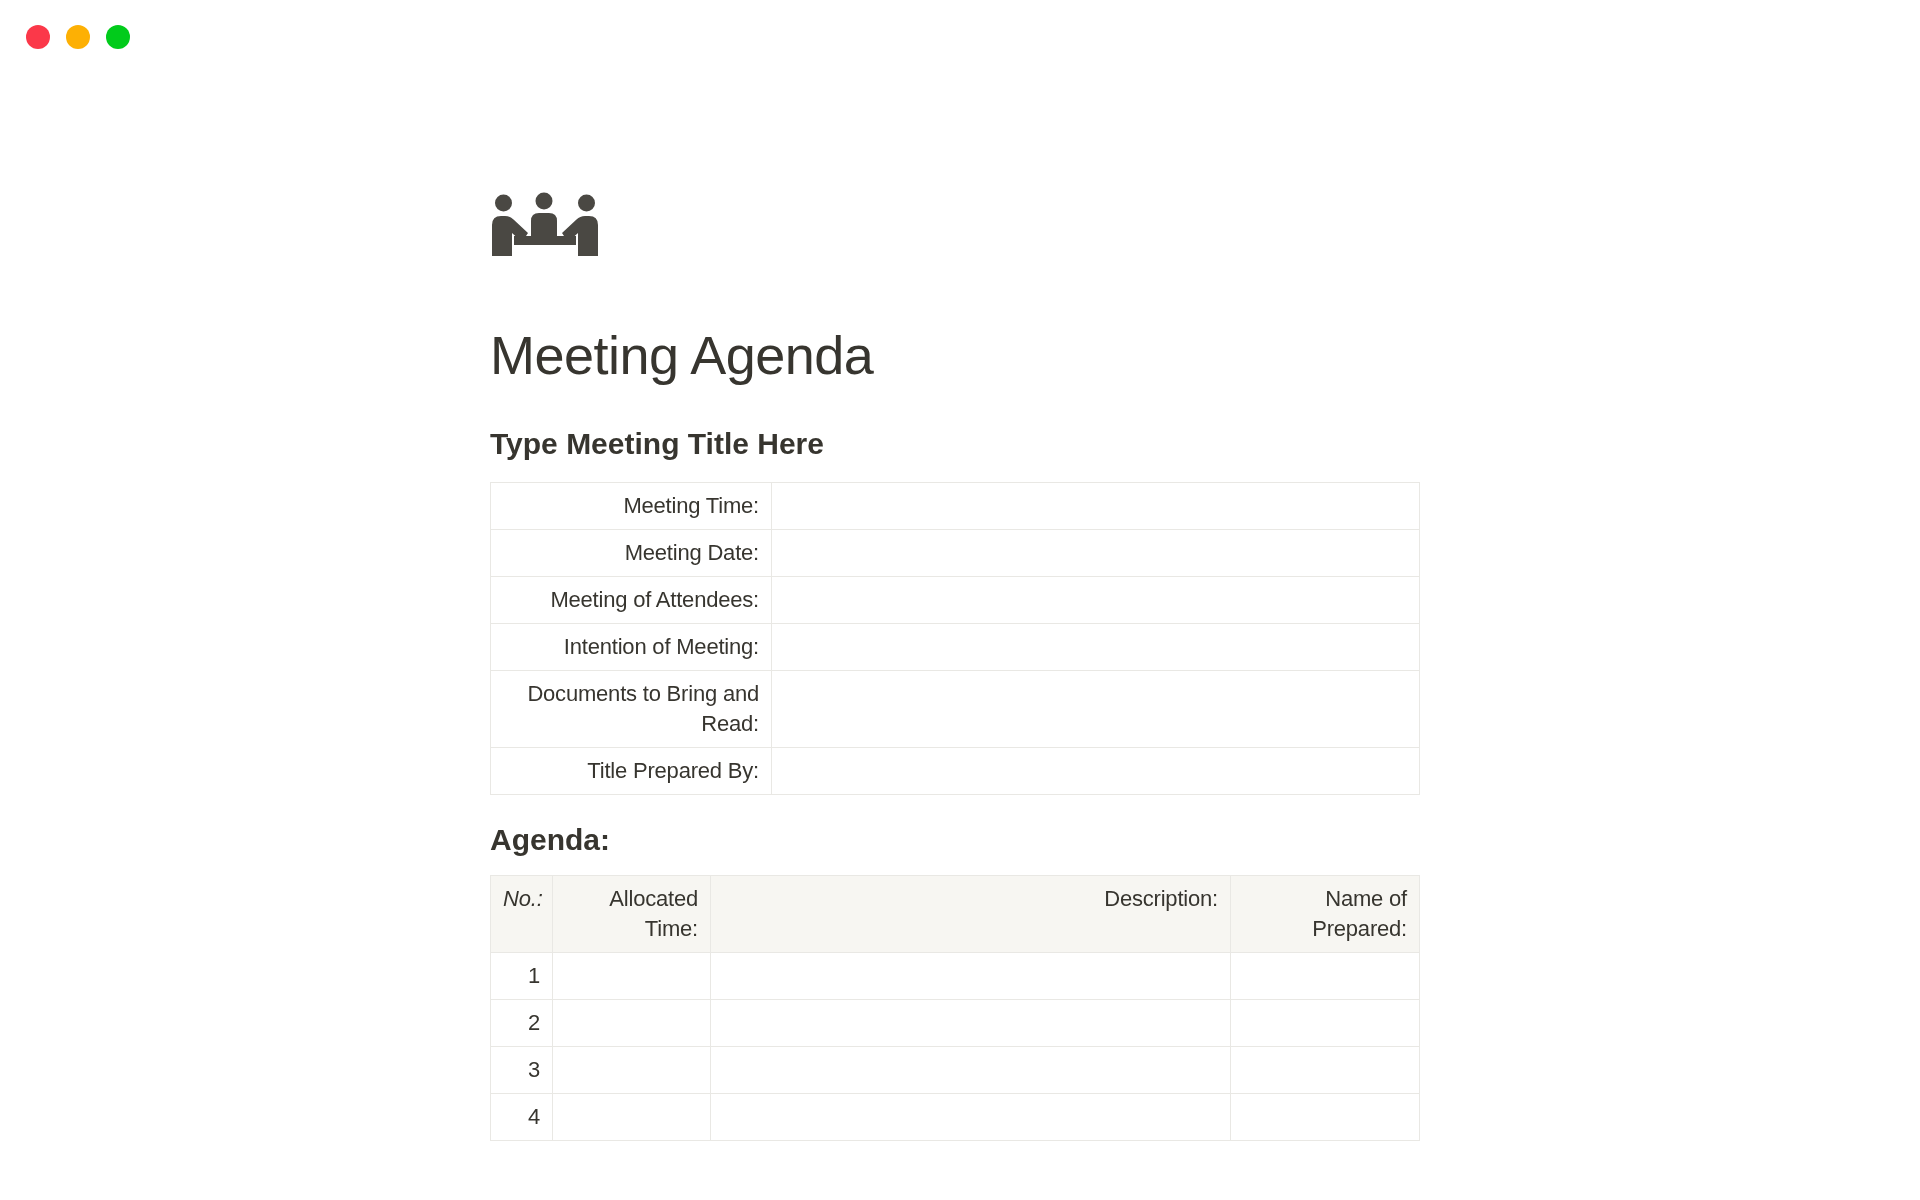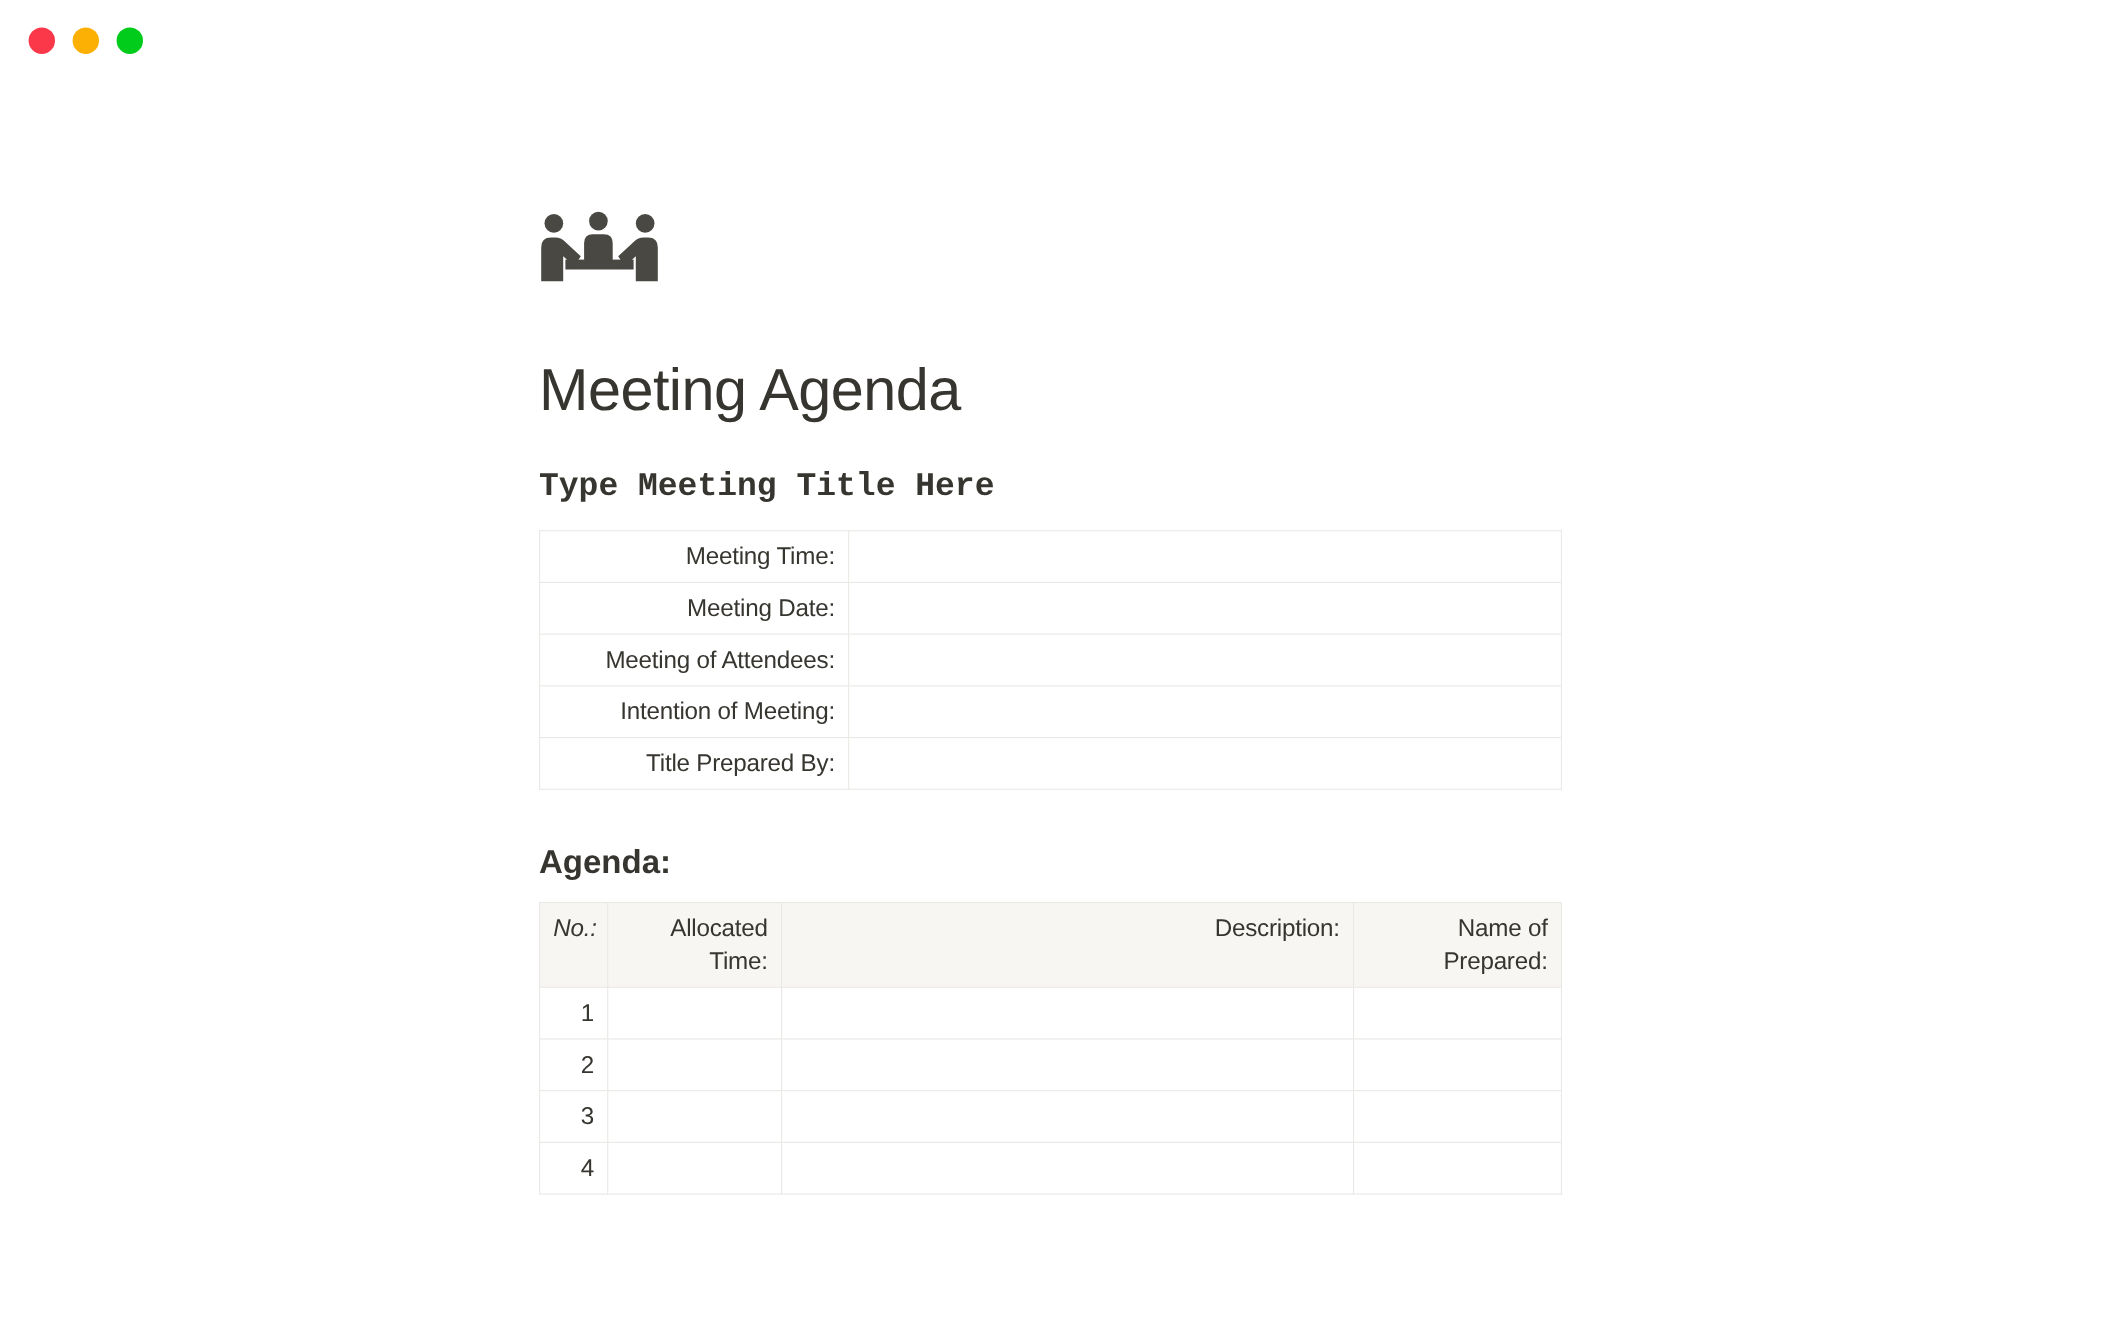--- a/index.html
+++ b/index.html
@@ -17,22 +17,22 @@
   .traffic-lights{position:absolute;top:25px;left:26px;display:flex;gap:16px;}
   .traffic-lights button{width:24px;height:24px;border-radius:50%;border:none;padding:0;cursor:pointer;}
 
   
   .content{padding-top:190px;margin-left:490px;width:929px;}
 
   .page-icon{width:110px;height:66px;}
   .page-icon svg{display:block;width:110px;height:66px;}
 
   h1.page-title{margin-top:66px;font-size:54px;line-height:1.25;font-weight:400;letter-spacing:-0.5px;}
-  h2.section-heading{margin-top:34px;font-size:30px;line-height:39px;font-weight:700;font-family:Liberation Mono, monospace;}
-  h3.agenda-heading{margin-top:47px;font-size:30px;line-height:39px;font-weight:700;}
+  h2.section-heading{margin-top:34px;font-size:30px;line-height:39px;font-weight:700;}
+  h3.agenda-heading{margin-top:25px;font-size:30px;line-height:39px;font-weight:700;}
 
   table{border-collapse:collapse;table-layout:fixed;width:929px;}
   td,th{border:1px solid var(--border);font-size:22px;line-height:30px;letter-spacing:-0.2px;
         padding:8px 12px;vertical-align:middle;text-align:right;font-weight:400;}
 
   table.details{margin-top:19px;}
   table.details col.c-label{width:281px;}
   table.details col.c-value{width:648px;}
 
   table.agenda{margin-top:16px;}
@@ -94,20 +94,24 @@
       </tr>
       <tr>
         <td>Meeting of Attendees:</td>
         <td></td>
       </tr>
       <tr>
         <td>Intention of Meeting:</td>
         <td></td>
       </tr>
       <tr>
+        <td>Documents to Bring and Read:</td>
+        <td></td>
+      </tr>
+      <tr>
         <td>Title Prepared By:</td>
         <td></td>
       </tr>
     </tbody>
   </table>
 
   <h3 class="agenda-heading">Agenda:</h3>
 
   <table class="agenda">
     <colgroup>

